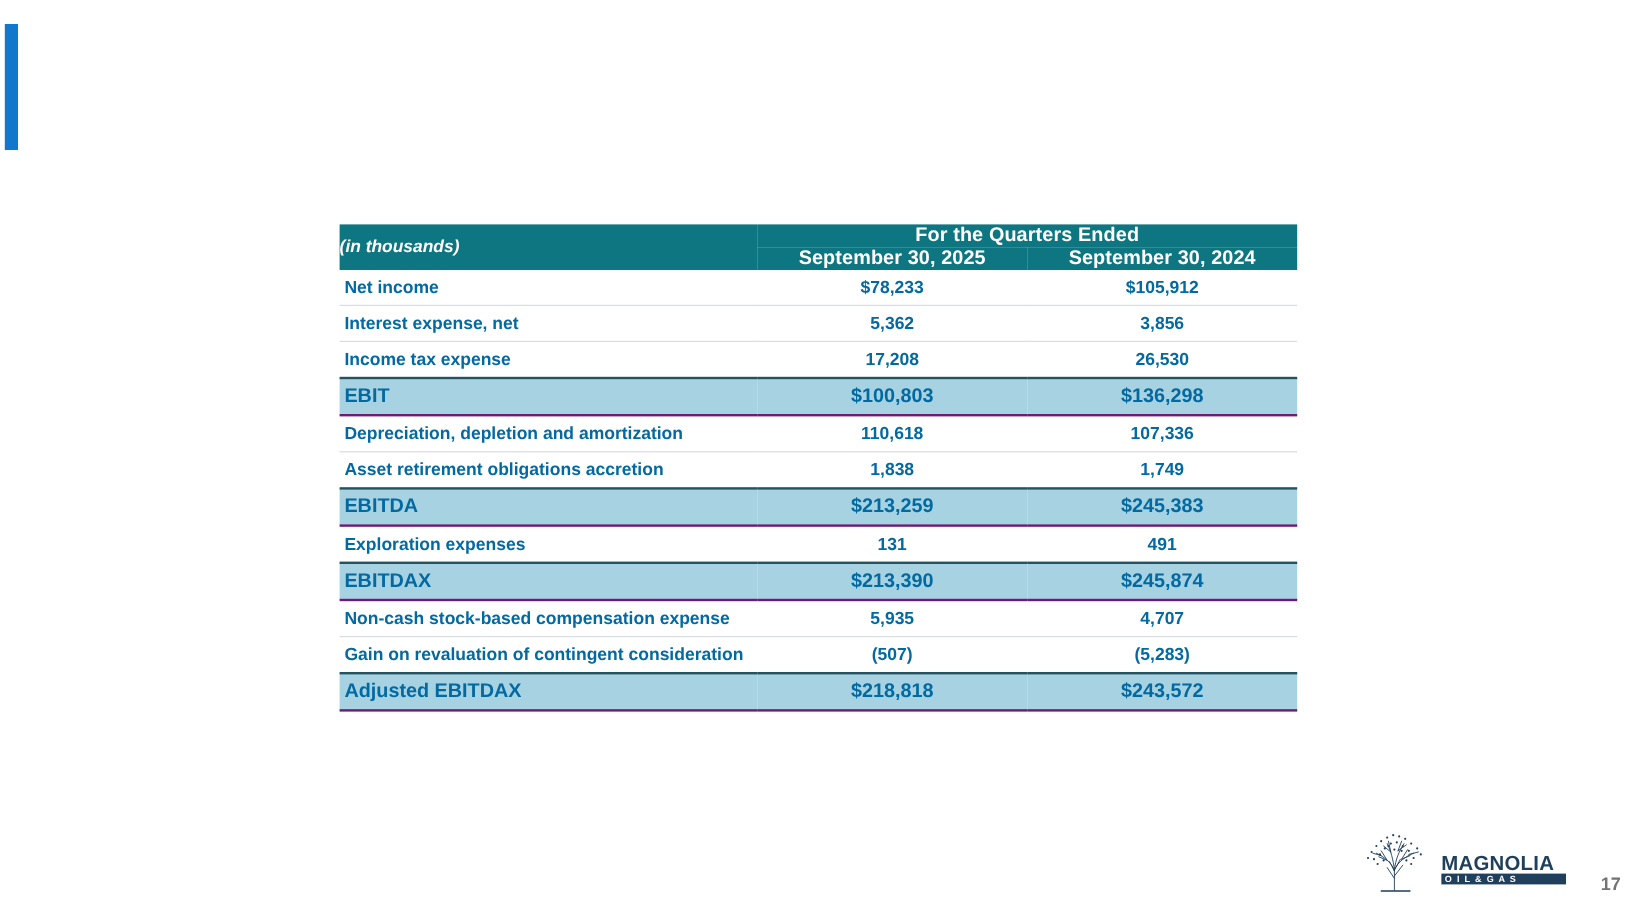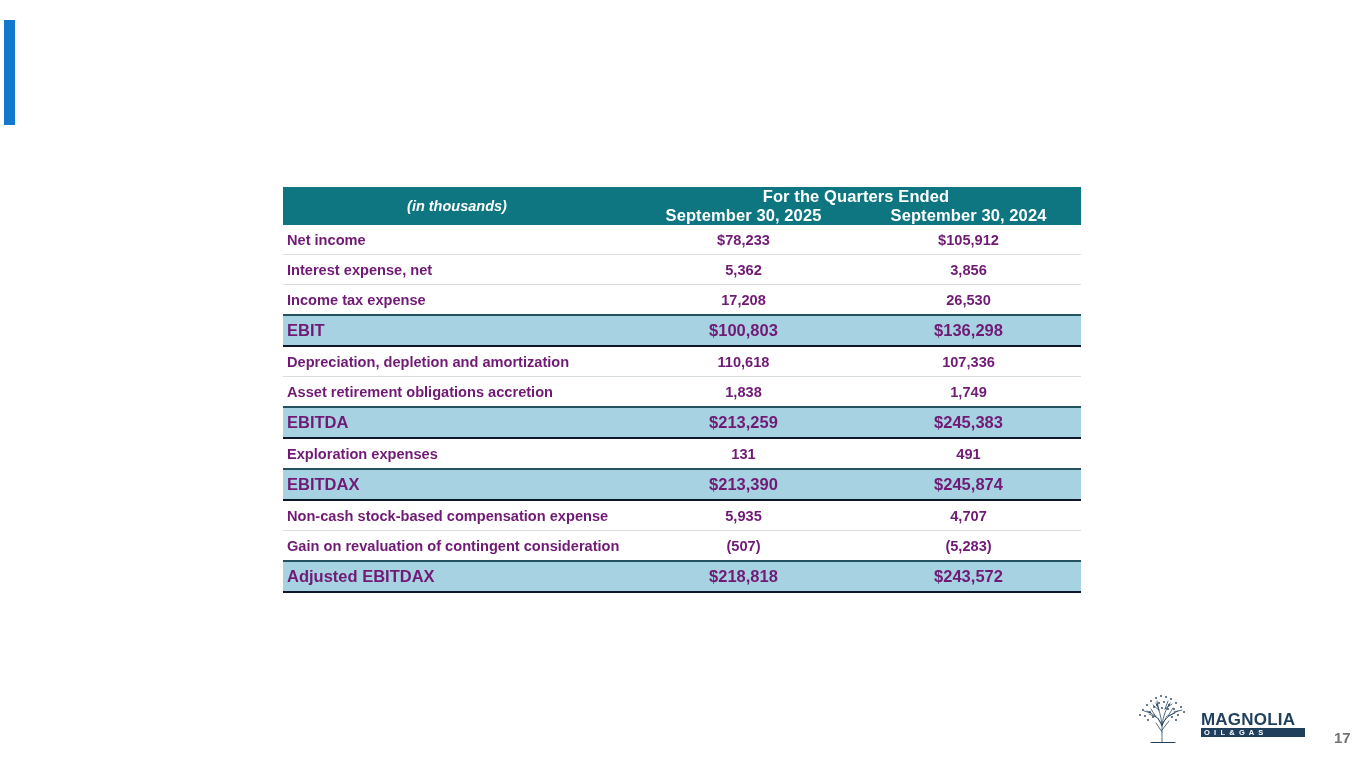--- a/index.html
+++ b/index.html
@@ -76,40 +76,40 @@
     padding: 0;
   }
   .hdr-quarters {
     text-align: center;
     font-size: 16.5px;
     font-weight: bold;
     padding: 8px 0 2px 0;
     letter-spacing: 0.1px;
   }
   .hdr-inthousands {
-    text-align: center;
+    text-align: left;
     font-size: 14.5px;
     font-weight: bold;
     font-style: italic;
     vertical-align: middle;
     padding: 0;
   }
   .hdr-date {
     text-align: center;
     font-size: 16.5px;
     font-weight: bold;
     padding: 2px 0 9px 0;
     letter-spacing: 0.1px;
   }
 
   
   tbody tr td {
     font-size: 14.6px;
     font-weight: bold;
-    color: #701a75;
+    color: #0369a1;
     padding: 6px 0 6px 0;
     height: 17px;
     margin-left: 22px;
   }
   td.lbl {
     text-align: left;
     padding-left: 4px;
     white-space: nowrap;
   }
   td.val {
@@ -118,21 +118,21 @@
 
   
   tr.row-normal td {
     border-bottom: 1px solid #d8dde0;
   }
 
   
   tr.row-highlight td {
     background: #A7D2E2;
     border-top: 2px solid #24525e;
-    border-bottom: 2px solid #0f172a;
+    border-bottom: 2px solid #701a75;
     font-size: 16.5px;
     padding-top: 5px;
     padding-bottom: 5px;
   }
   tr.row-highlight td.lbl { padding-left: 4px; }
 
   
   .logo-block {
     position: absolute;
     left: 1129px;

